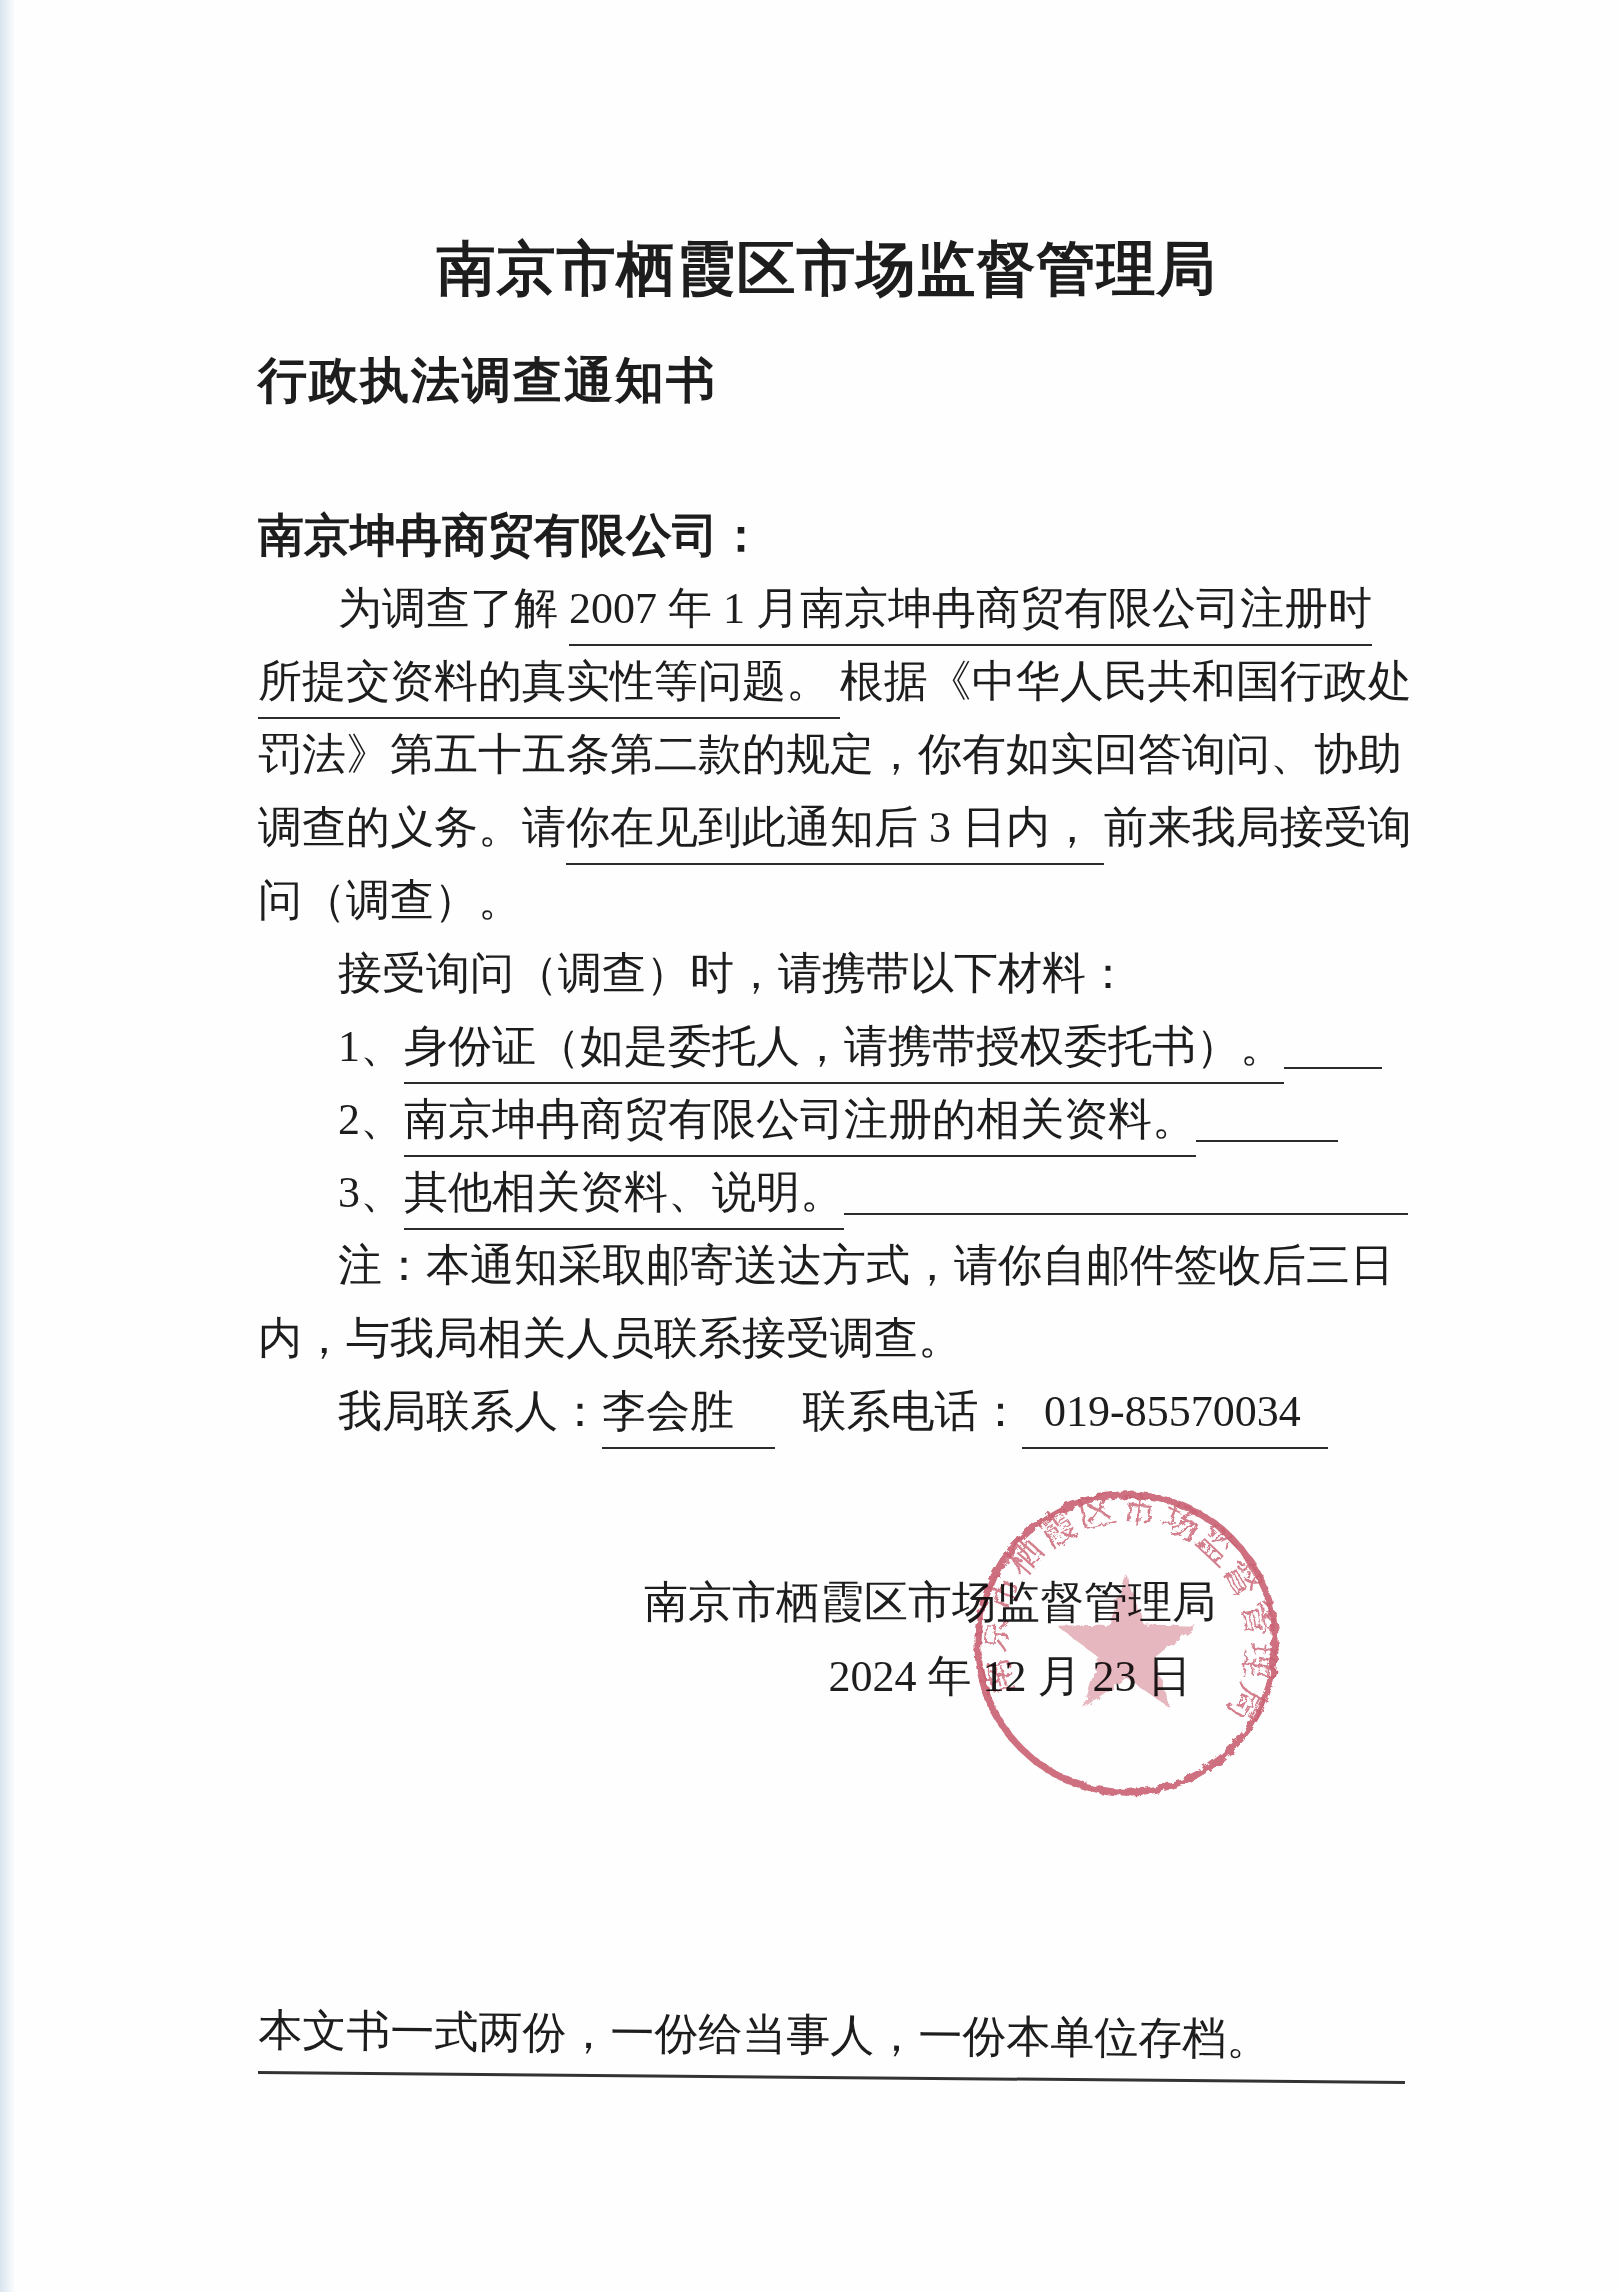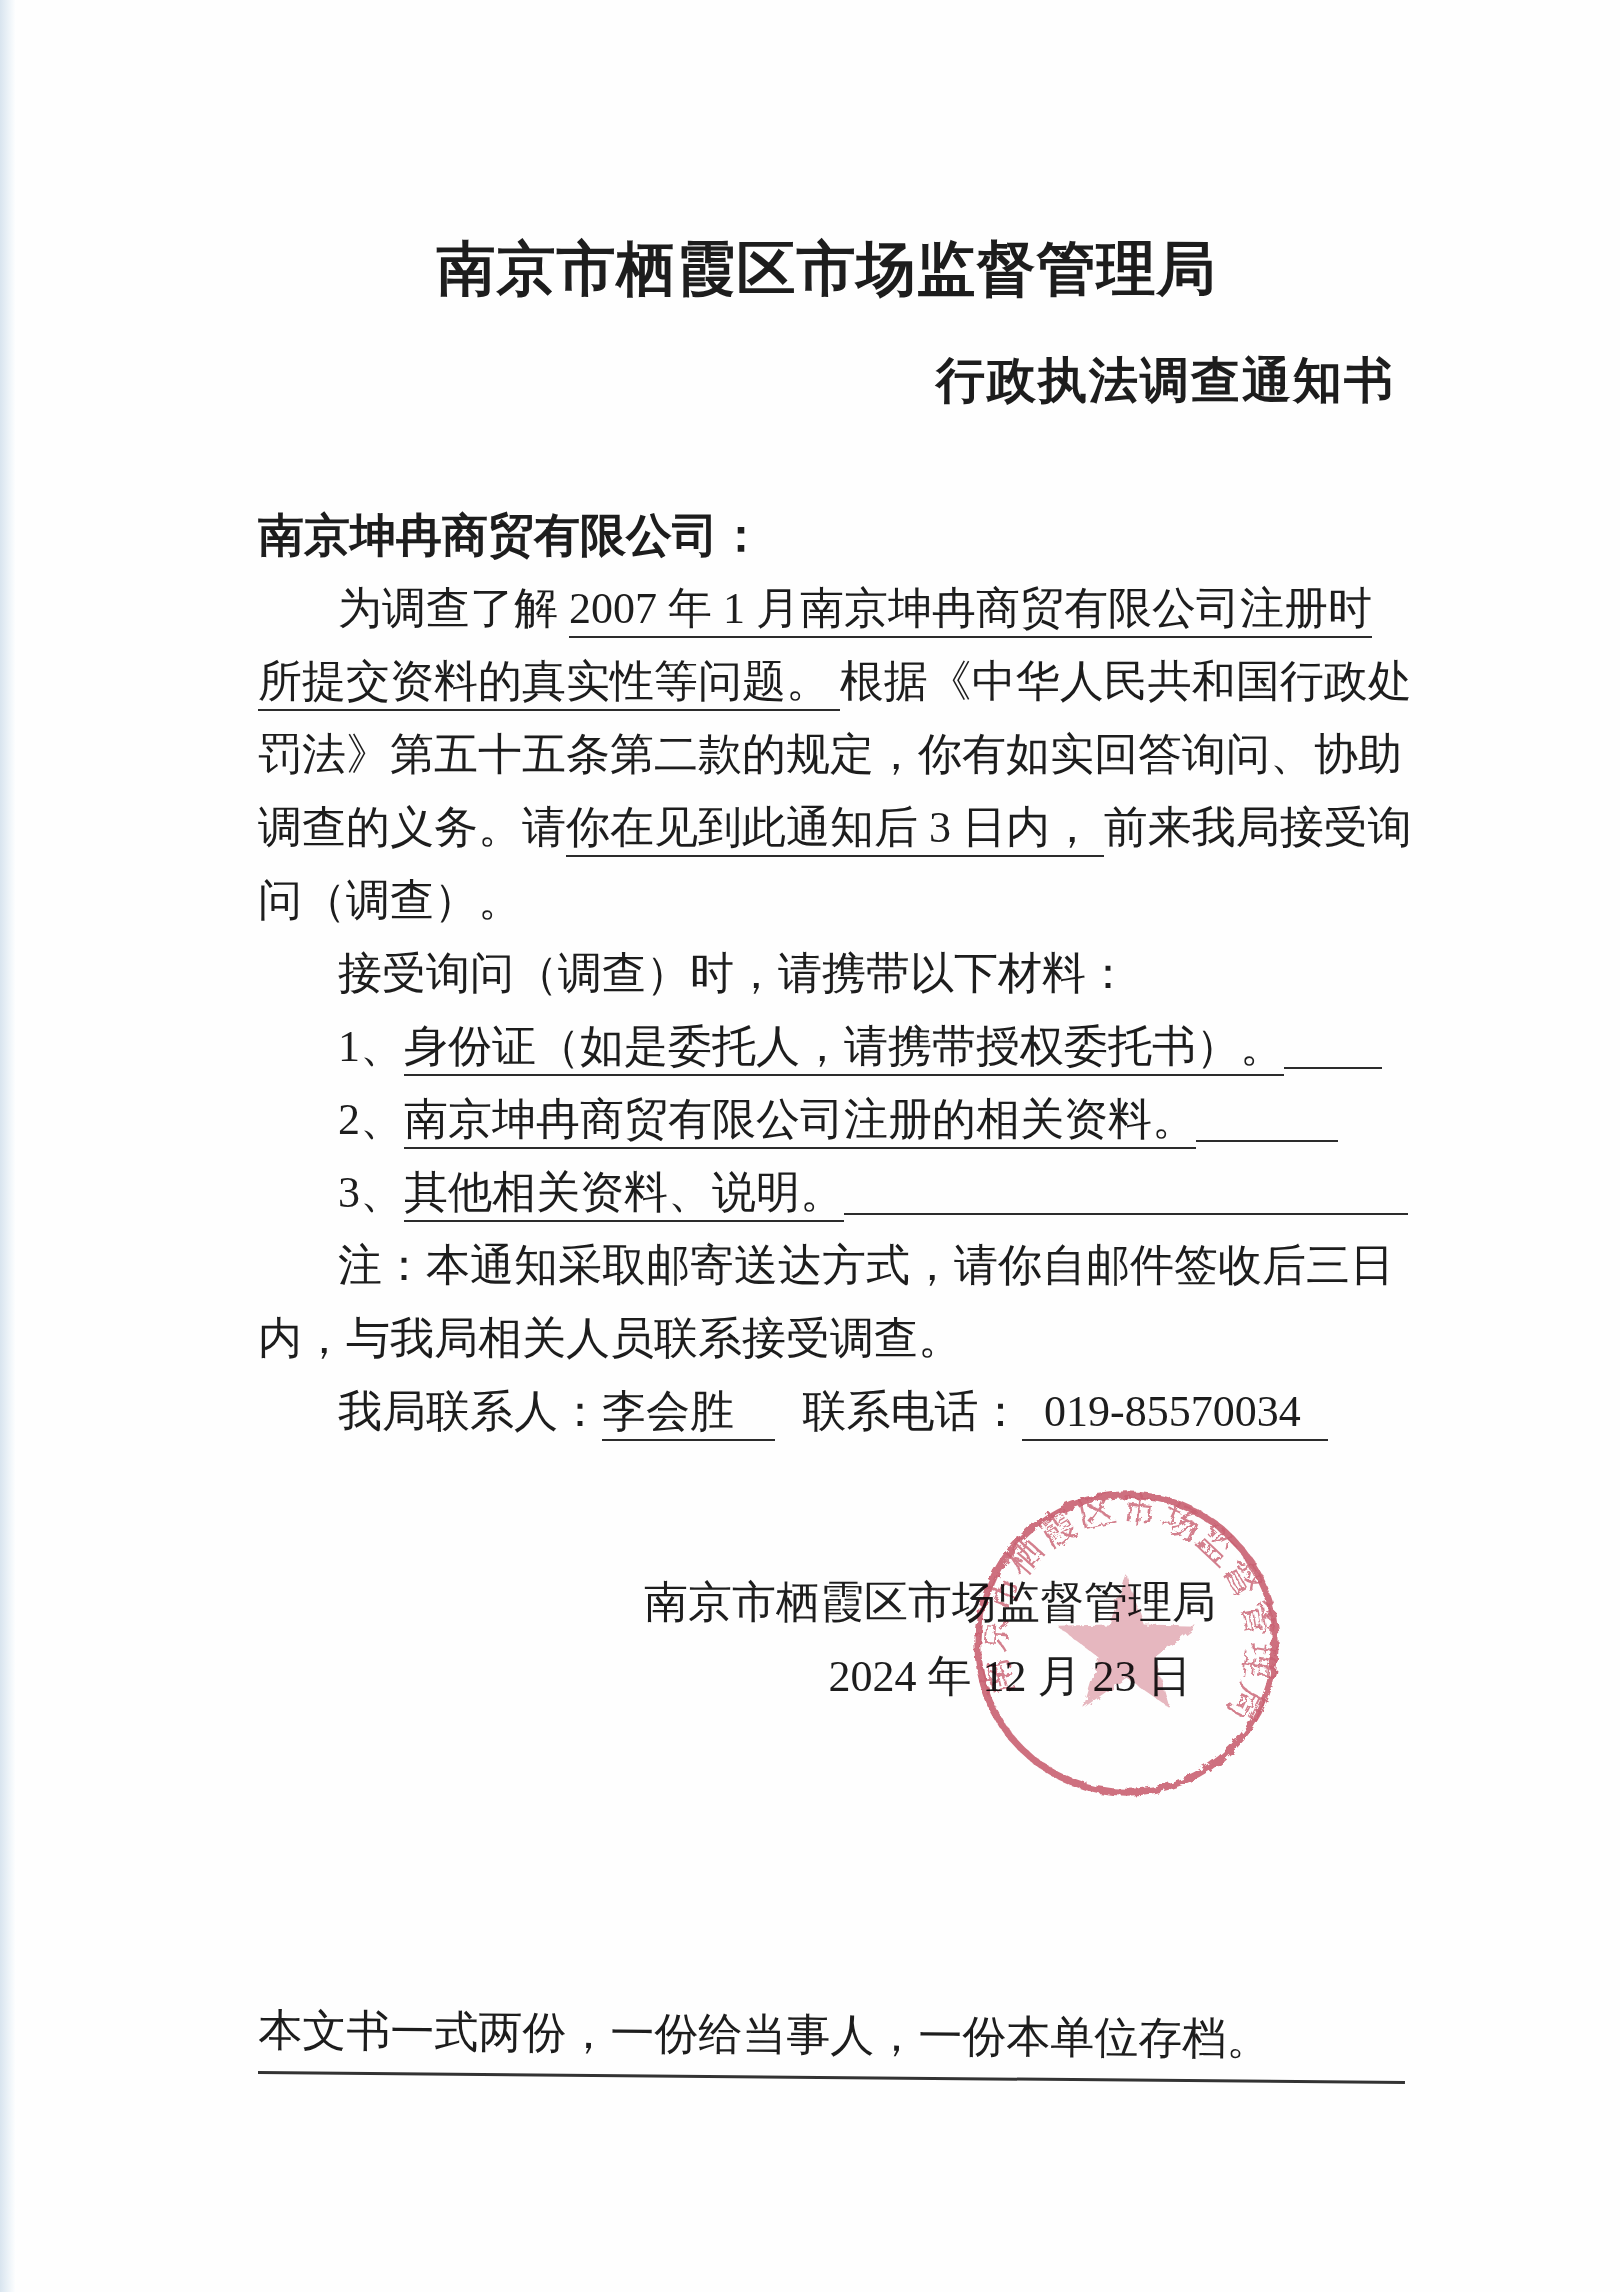--- a/index.html
+++ b/index.html
@@ -16,30 +16,30 @@
     background:linear-gradient(90deg,#cfdeeb 0%,#e9f1f7 55%,#ffffff 100%);
     opacity:.8;
   }
   .doc{position:absolute;left:258px;top:232px;width:1137px;}
   .t1{
     font-size:59px;line-height:74px;font-weight:700;letter-spacing:1px;
     text-align:center;white-space:nowrap;
   }
   .t2{
     font-size:49px;line-height:63px;font-weight:700;letter-spacing:2px;
-    text-align:right;white-space:nowrap;margin-top:43px;
+    text-align:left;white-space:nowrap;margin-top:43px;
   }
   .body{margin-top:87px;font-size:44px;line-height:73px;}
   .line{white-space:nowrap;}
   .ind{padding-left:80px;}
   .addressee{
     font-family:"Liberation Sans", sans-serif;
     font-weight:700;font-size:46px;
   }
-  .u{border-bottom:2.9px solid #2c2c2c;padding-bottom:3px;}
+  .u{border-bottom:2.9px solid #2c2c2c;padding-bottom:11px;}
   .u-pad{padding-right:9.8px;}
   .u-tail{
     display:inline-block;height:11.8px;vertical-align:-7.8px;
     border-bottom:2.9px solid #2c2c2c;
   }
   .u-person{padding-right:41px;}
   .gap{margin-right:27.4px;}
   .u-phone{padding-left:21.6px;padding-right:27.4px;}
   .sig{
     margin-top:118px;font-size:44px;line-height:74px;

